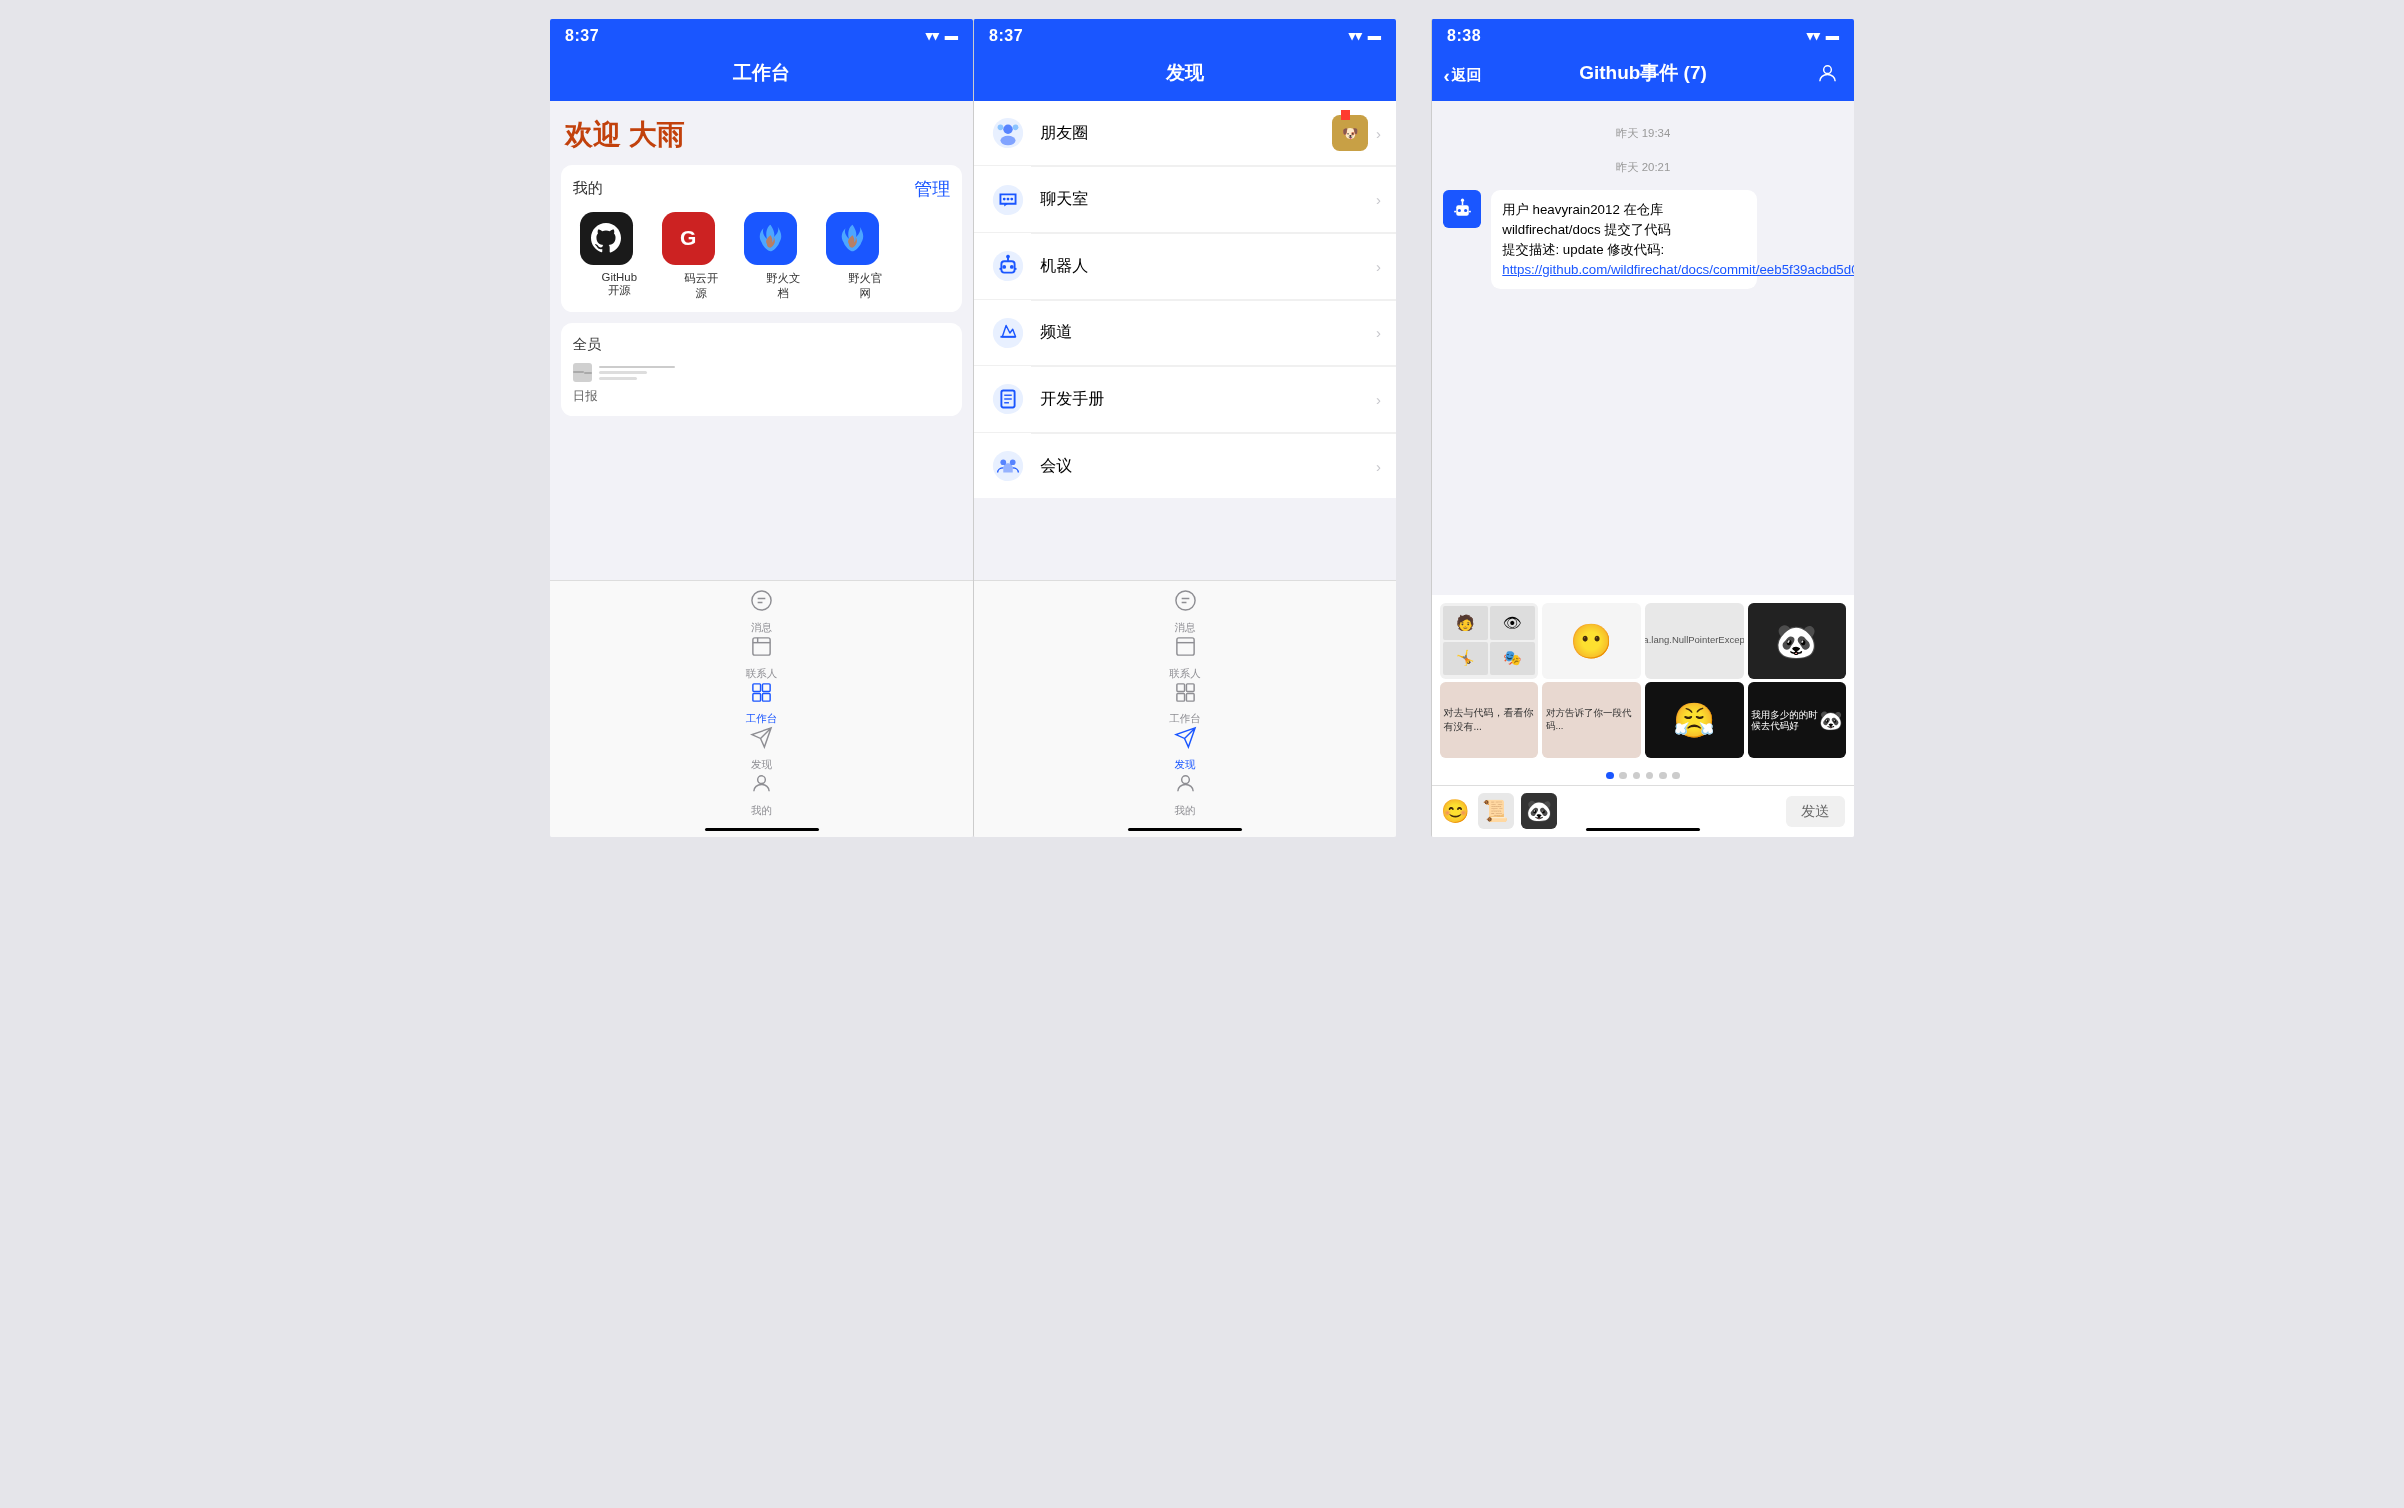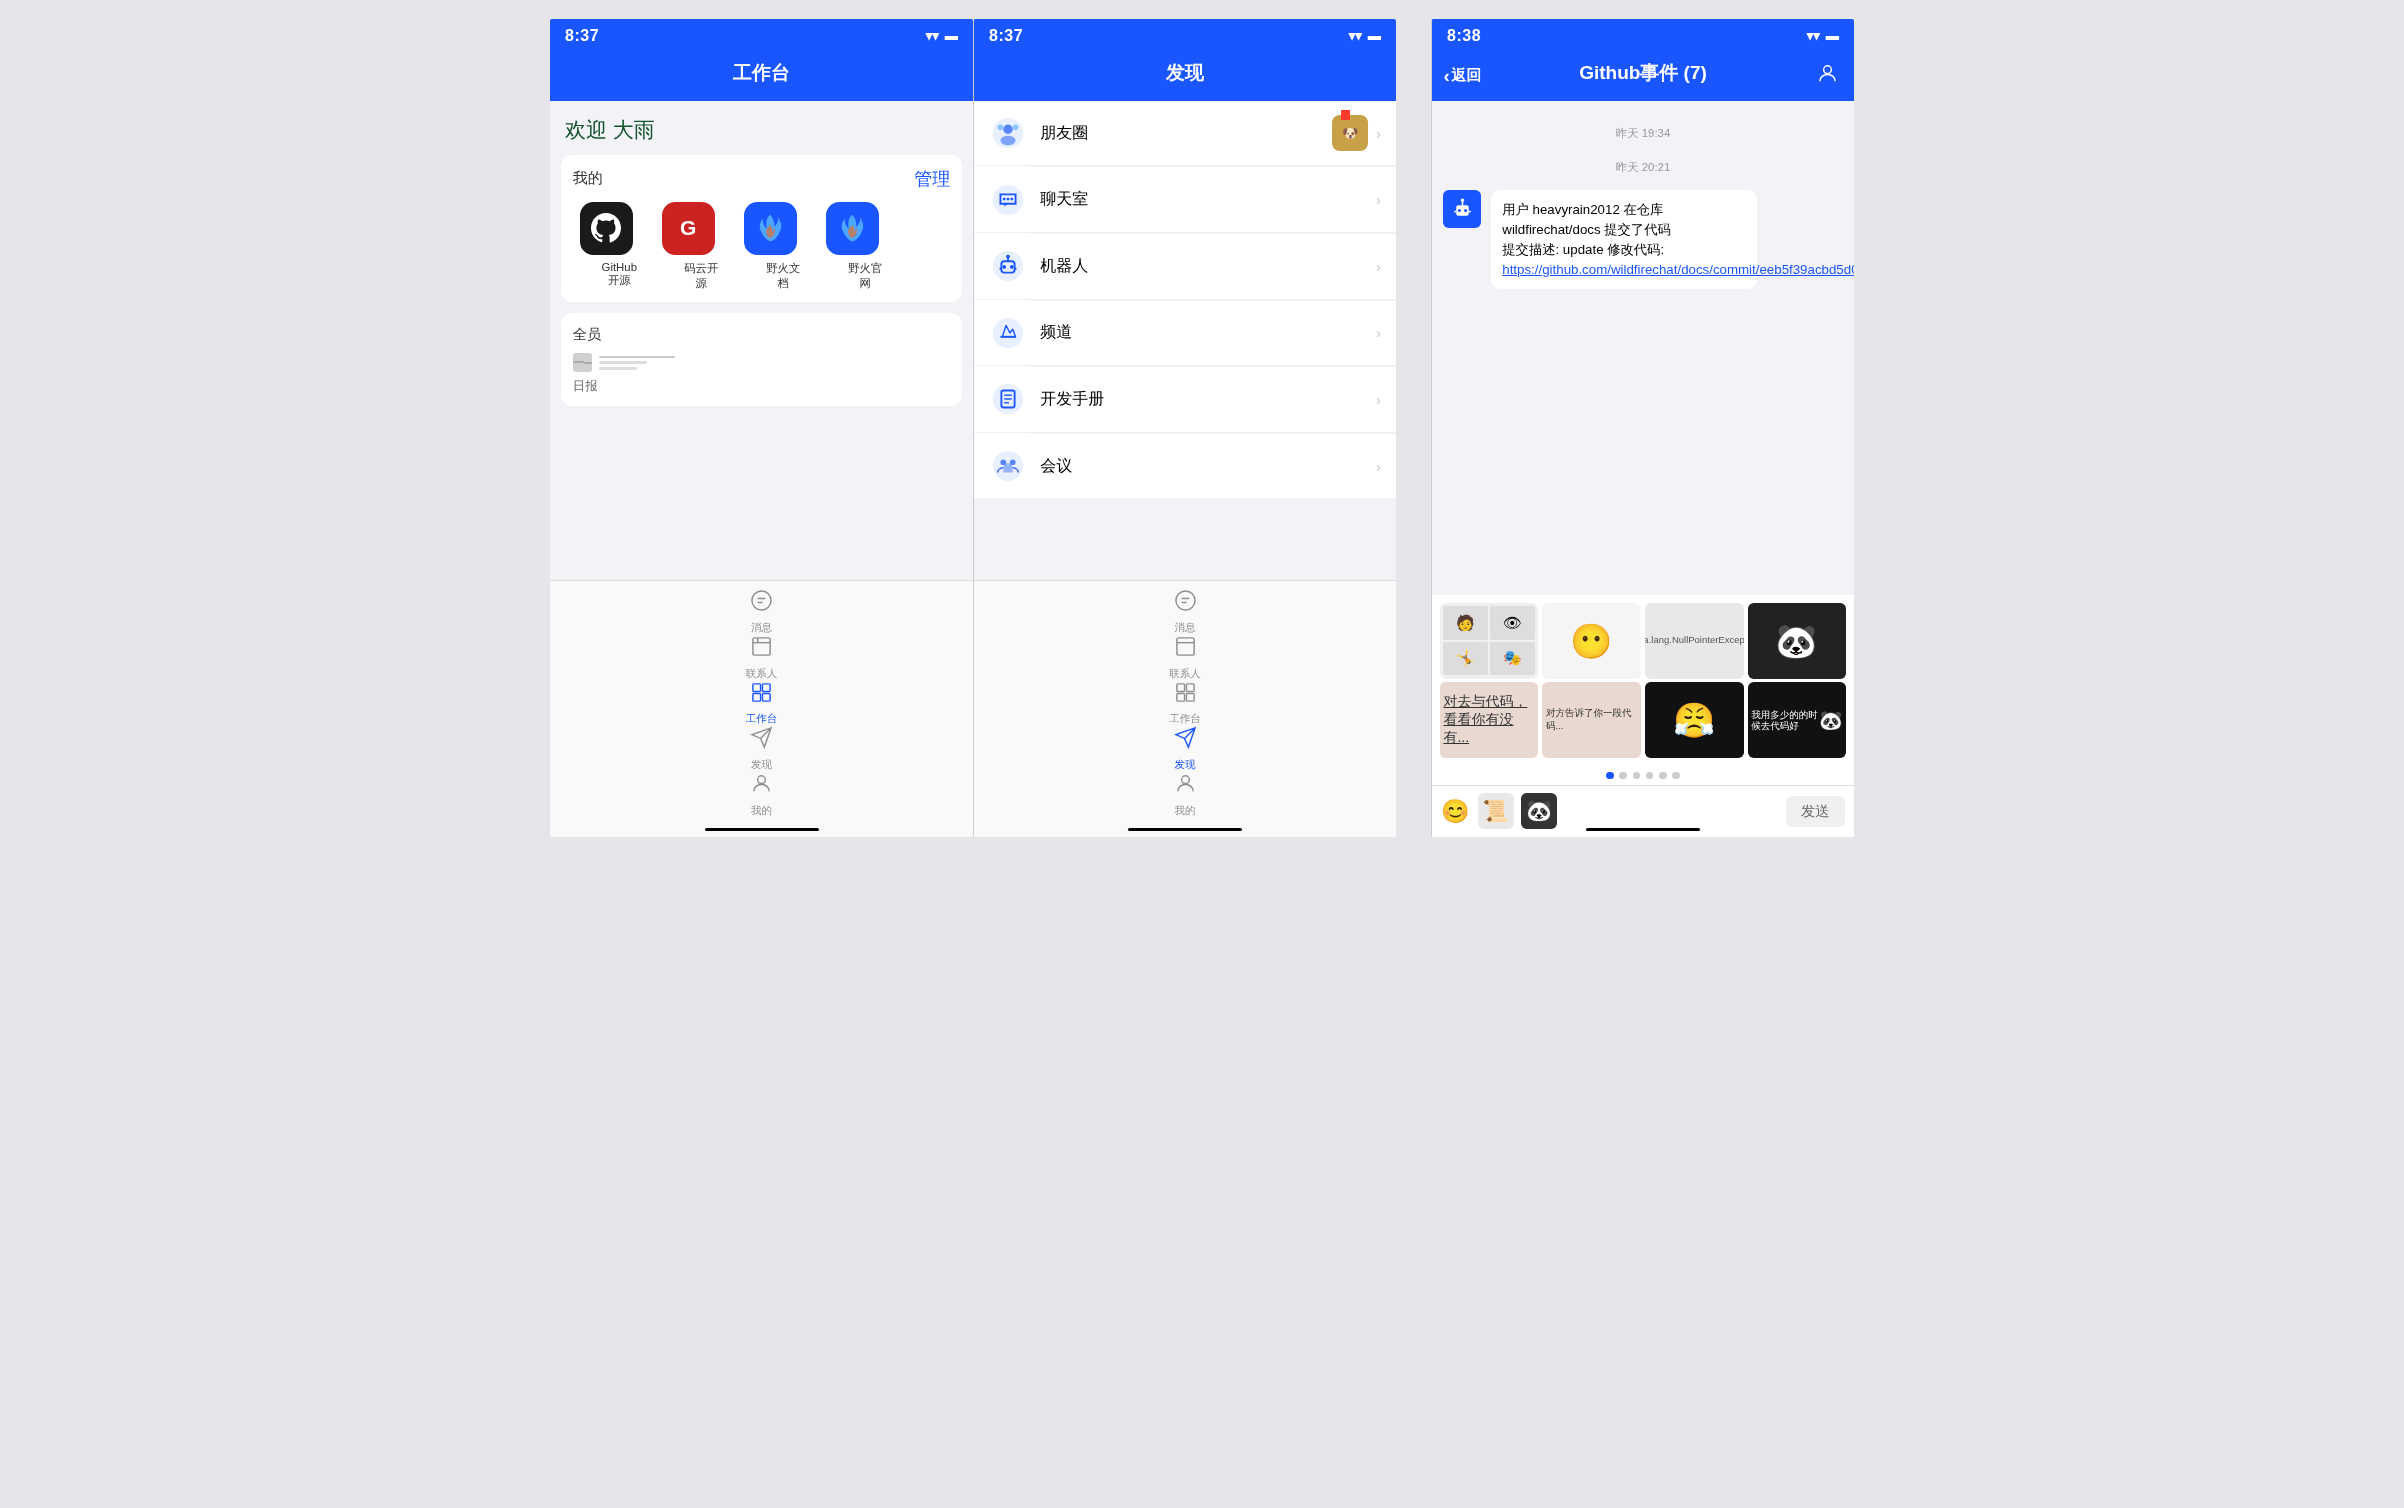--- a/index.html
+++ b/index.html
@@ -63,24 +63,24 @@
     .header .right-icon {
       position: absolute;
       right: 15px;
       top: 50%;
       transform: translateY(-50%);
       font-size: 19px;
     }
 
     
     .welcome-text {
-      font-size: 21px;
-      font-weight: 400;
+      font-size: 28px;
+      font-weight: 700;
       padding: 15px 15px 11.4px;
-      color: #14532d;
+      color: #c2410c;
     }
     .card {
       background: white;
       margin: 0 11.4px 11.4px;
       border-radius: 11.4px;
       padding: 11.4px;
     }
     .card-header {
       display: flex;
       justify-content: space-between;
@@ -680,21 +680,21 @@
           <div style="background:#ddd;border-radius:1.9px;display:flex;align-items:center;justify-content:center;font-size:15px;">🤸</div>
           <div style="background:#ddd;border-radius:1.9px;display:flex;align-items:center;justify-content:center;font-size:15px;">🎭</div>
         </div>
       </div>
       <div class="sticker-item" style="font-size:34px;background:#f5f5f5;">😶</div>
       <div class="sticker-item" style="font-size:13.3px;background:#e8e8e8;color:#555;padding:3.8px;text-align:center;overflow:hidden;">
         <div style="font-size:9.5px;color:#555;line-height:1.3">Java.lang.NullPointerException</div>
       </div>
       <div class="sticker-item" style="font-size:34px;background:#222;color:white;">🐼</div>
       <div class="sticker-item" style="font-size:13.3px;background:#e8d8d0;padding:3.8px;color:#555;overflow:hidden;">
-        <div style="font-size:14px;color:#333;text-decoration:underline;">对去与代码，看看你有没有...</div>
+        <div style="font-size:10px;color:#333;">对去与代码，看看你有没有...</div>
       </div>
       <div class="sticker-item" style="font-size:13.3px;background:#e8d8d0;padding:3.8px;color:#555;overflow:hidden;">
         <div style="font-size:9.5px;color:#333;">对方告诉了你一段代码...</div>
       </div>
       <div class="sticker-item" style="font-size:34px;background:#111;color:white;">😤</div>
       <div class="sticker-item" style="font-size:13.3px;background:#111;color:white;padding:3.8px;overflow:hidden;">
         <div style="font-size:9.5px;color:#fff;line-height:1.2">我用多少的的时候去代码好</div>
         <div style="font-size:19px;text-align:center">🐼</div>
       </div>
     </div>

